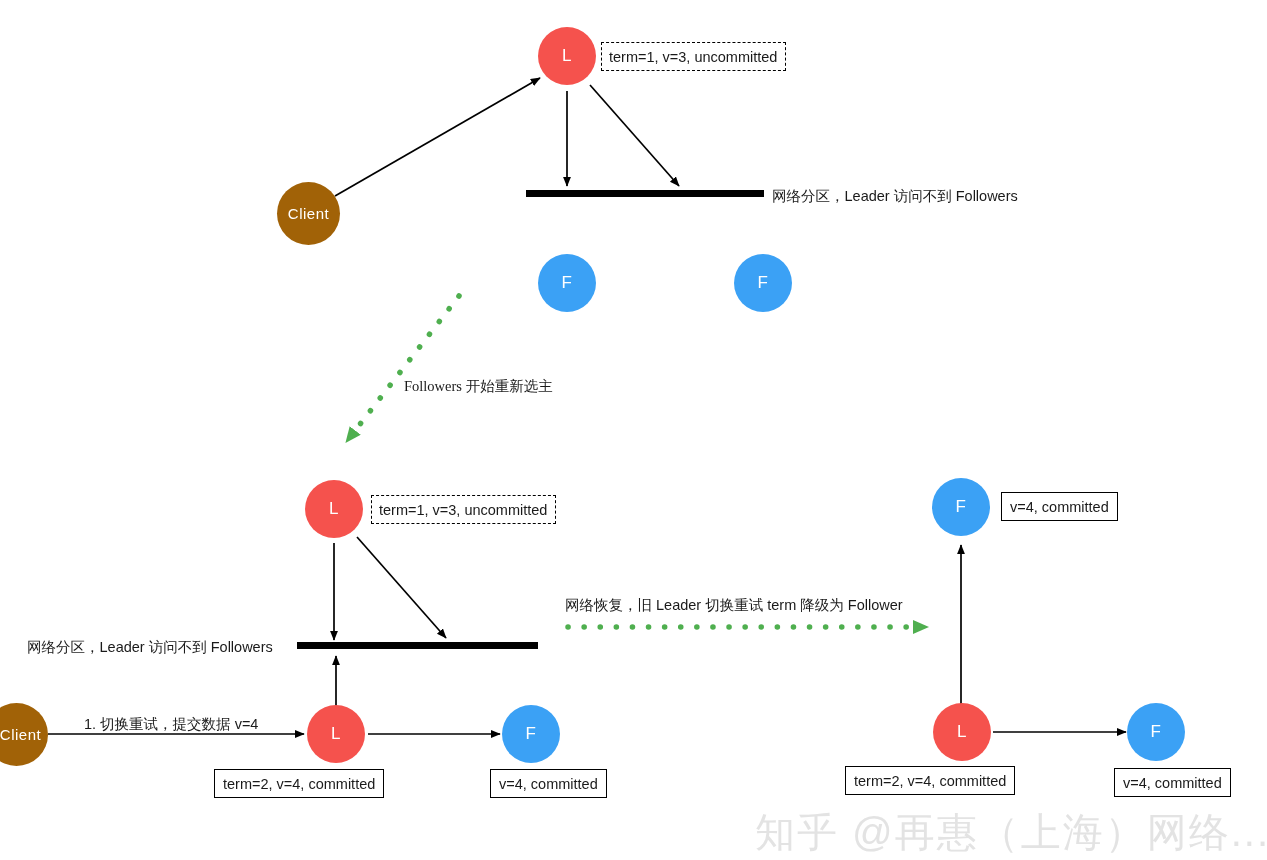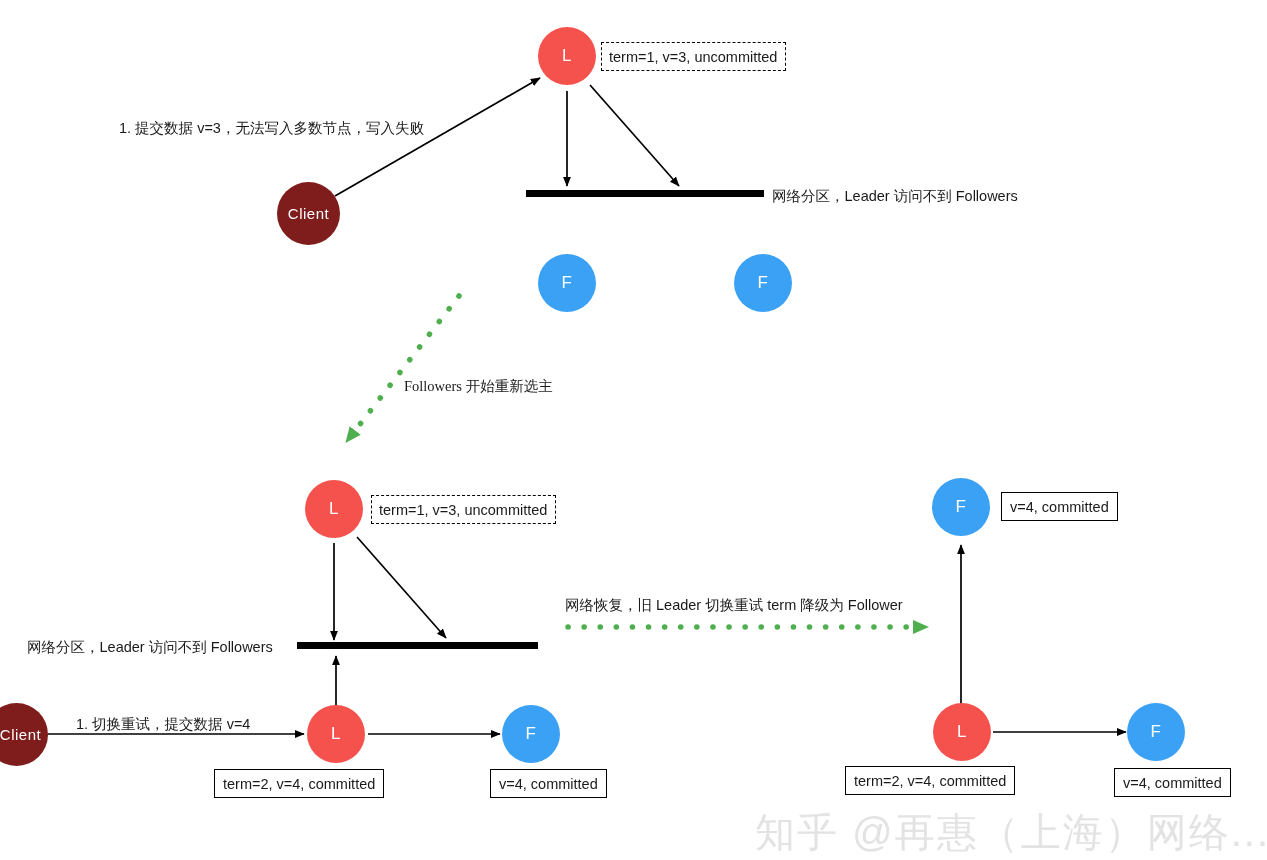--- a/index.html
+++ b/index.html
@@ -33,21 +33,21 @@
     justify-content: center;
     color: #ffffff;
     font-size: 17px;
     font-family: "Liberation Sans", "DejaVu Sans", sans-serif;
     letter-spacing: 0.5px;
     box-sizing: border-box;
     z-index: 3;
   }
   .node.leader   { background: #F5524D; }
   .node.follower { background: #3BA1F5; }
-  .node.client   { background: #7f1d1d; font-size: 15px; }
+  .node.client   { background: #a16207; font-size: 15px; }
 
   .label-box {
     position: absolute;
     box-sizing: border-box;
     display: flex;
     align-items: center;
     padding: 0 8px;
     font-size: 14.5px;
     color: #1a1a1a;
     background: #ffffff;
@@ -192,27 +192,26 @@
   </div>
 
   <div class="label-box solid" style="left:845px; top:766px; height:29px;">
     <span>term=2, v=4, committed</span>
   </div>
 
   <div class="label-box solid" style="left:1114px; top:768px; height:29px;">
     <span>v=4, committed</span>
   </div>
 
-  <div class="plain-text" style="left:119px; top:119px;">1. 提交数据 v=3，无法写入多数节点，写入失败</div>
 
   <div class="plain-text" style="left:772px; top:187px;">网络分区，Leader 访问不到 Followers</div>
 
   <div class="plain-text" style="left:404px; top:377px;font-family:Liberation Serif, serif;">Followers 开始重新选主</div>
 
   <div class="plain-text" style="left:27px; top:638px;">网络分区，Leader 访问不到 Followers</div>
 
-  <div class="plain-text" style="left:76px; top:715px;text-align:right;">1. 切换重试，提交数据 v=4</div>
+  <div class="plain-text" style="left:84px; top:715px;text-align:right;">1. 切换重试，提交数据 v=4</div>
 
   <div class="plain-text" style="left:565px; top:596px;">网络恢复，旧 Leader 切换重试 term 降级为 Follower</div>
 
   <div class="watermark" style="left:755px; top:805px;">知乎 @再惠（上海）网络...</div>
 
 </div>
 
 </body></html>

